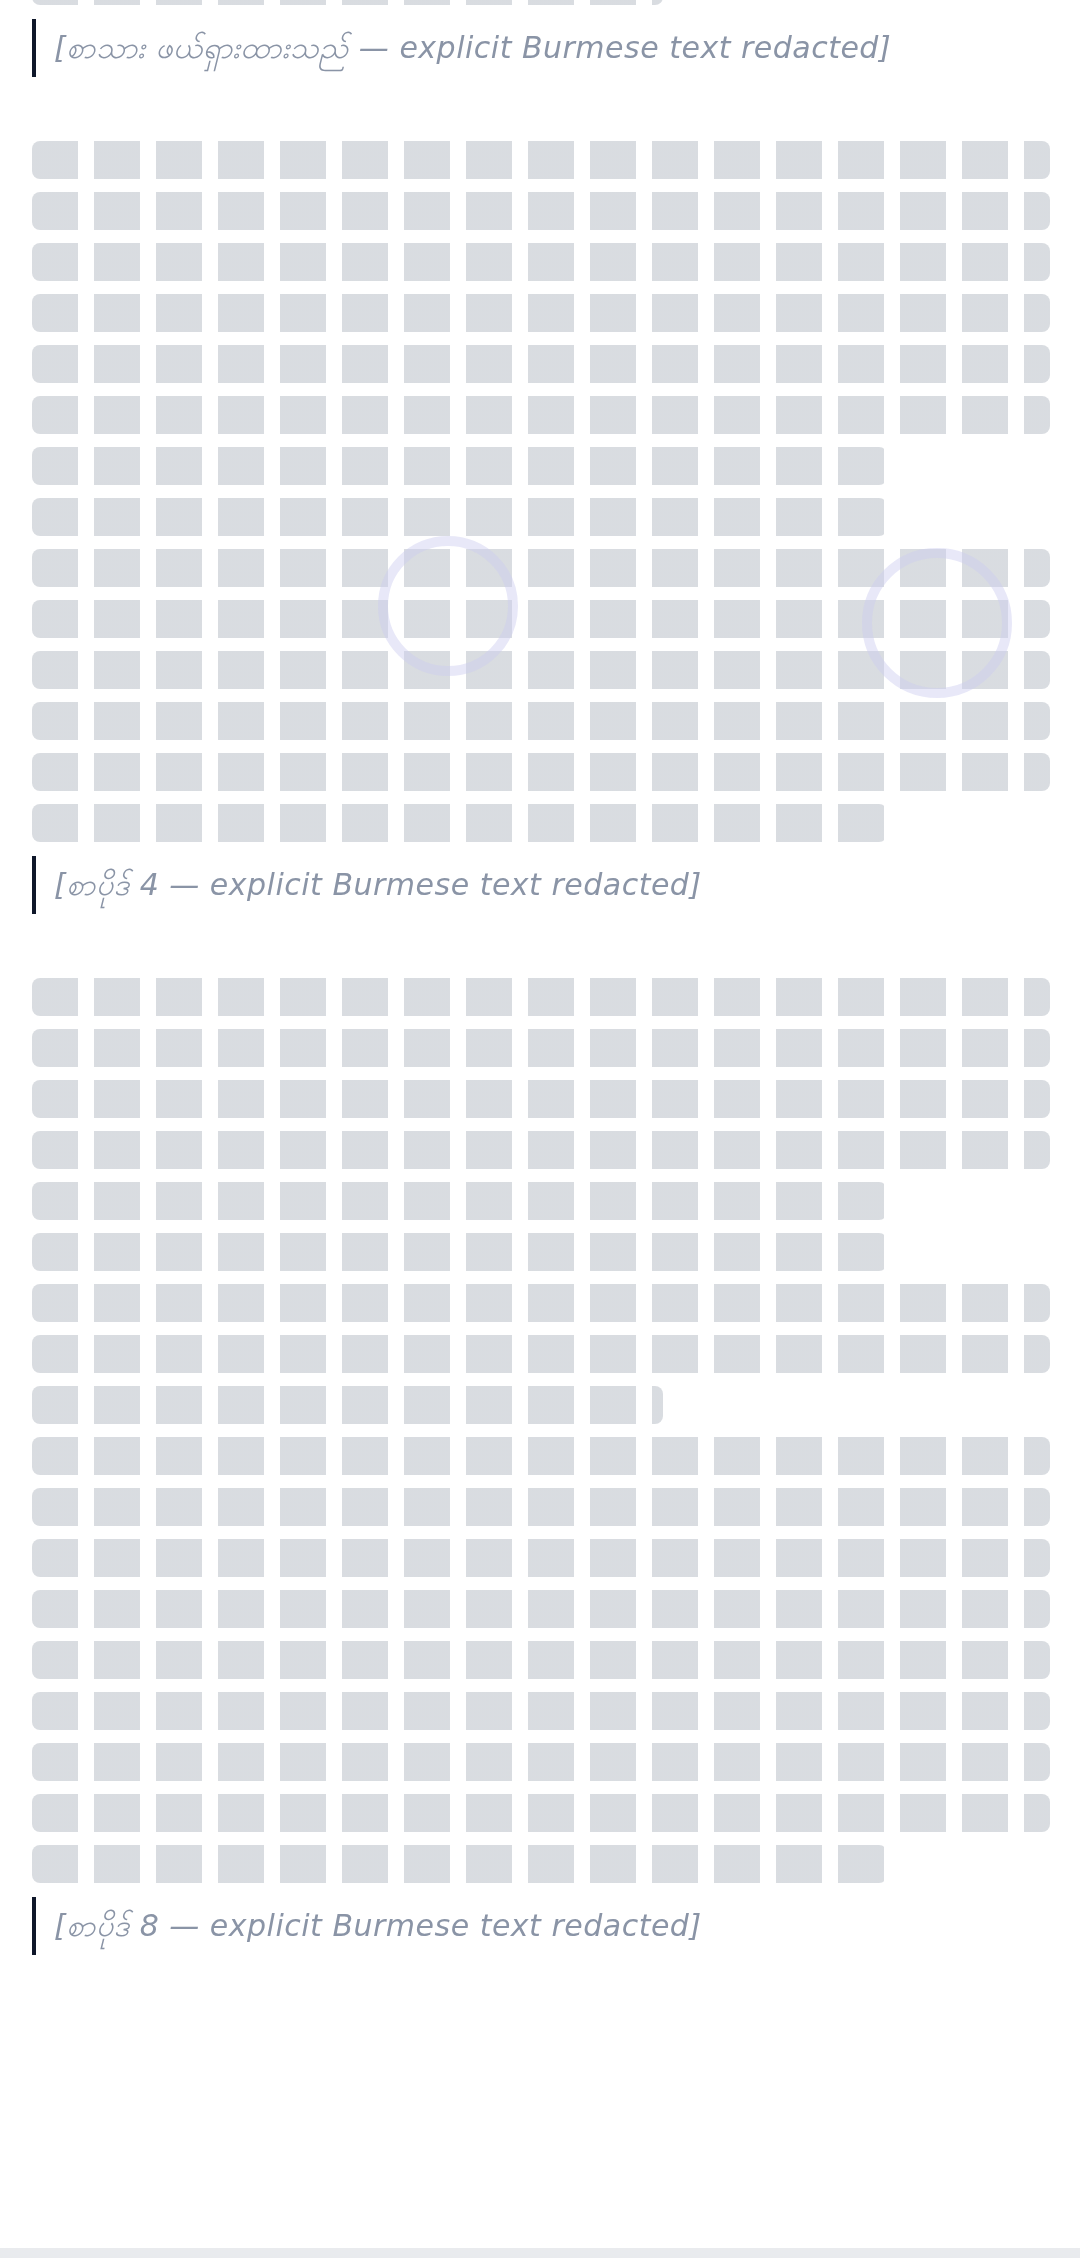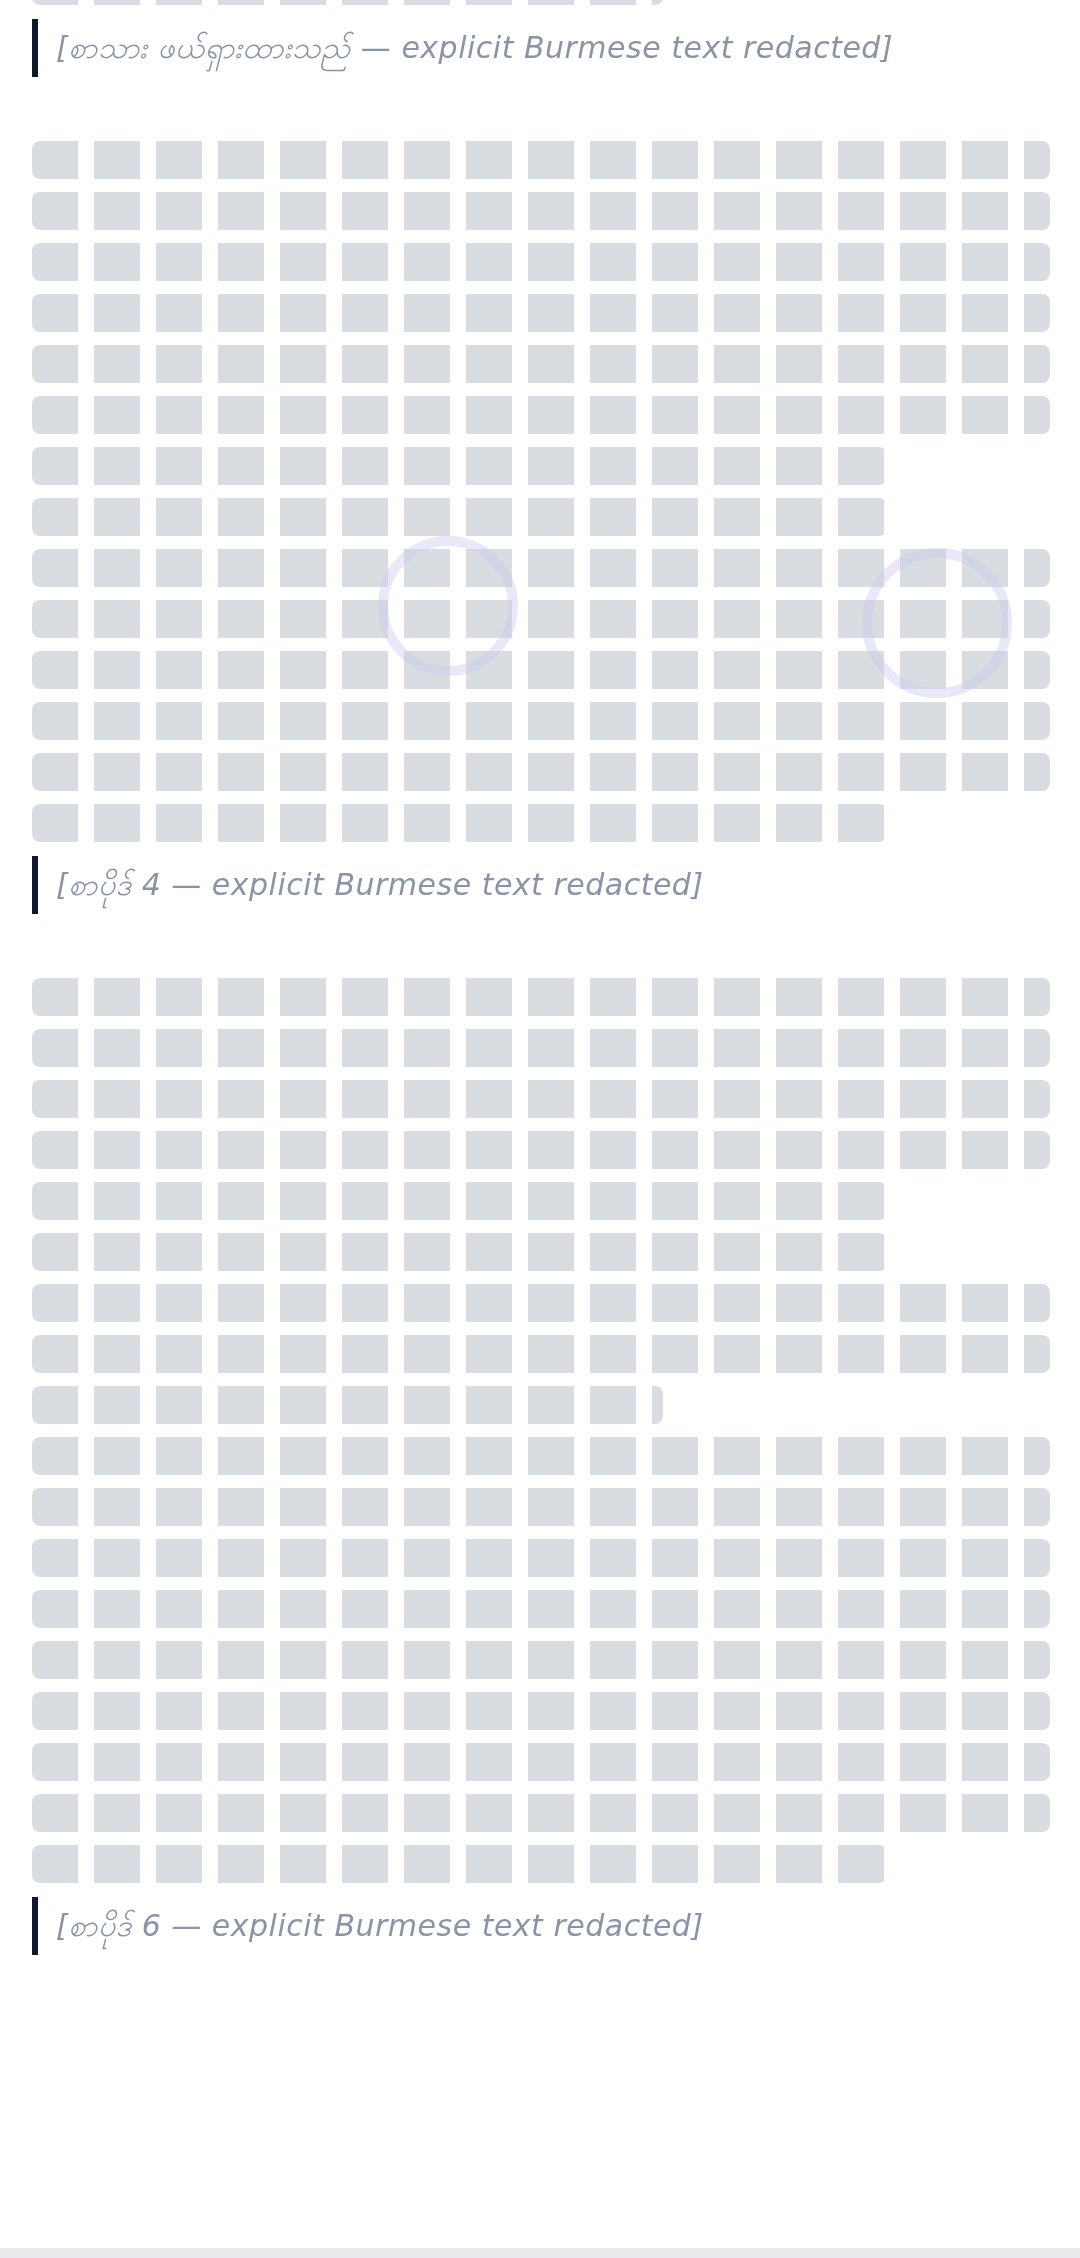--- a/index.html
+++ b/index.html
@@ -29,21 +29,21 @@
     word-break: break-word;
     text-align: left;
   }
   .para + .para { margin-top: 64px; }
   .para.clipped-top { min-height: 110px; }
   .redacted-note {
     color: #8a94a6;
     font-style: italic;
     font-size: 30px;
     line-height: 58px;
-    border-left: 6px solid #0f172a;
+    border-left: 4px solid #0f172a;
     padding-left: 18px;
     margin-top: 14px;
     display: block;
   }
   
   .line-sim { display: block; height: 38px; margin: 13px 0; border-radius: 8px;
     background: repeating-linear-gradient(90deg,
       rgba(44,62,87,0.18) 0px, rgba(44,62,87,0.18) 46px,
       rgba(255,255,255,0) 46px, rgba(255,255,255,0) 62px); }
   .line-sim.short { width: 62%; }
@@ -107,21 +107,21 @@
       <span class="line-sim short"></span>
       <span class="line-sim"></span>
       <span class="line-sim"></span>
       <span class="line-sim"></span>
       <span class="line-sim"></span>
       <span class="line-sim"></span>
       <span class="line-sim"></span>
       <span class="line-sim"></span>
       <span class="line-sim"></span>
       <span class="line-sim mid"></span>
-      <span class="redacted-note">[စာပိုဒ် 6 — explicit Burmese text redacted]</span>
+      <span class="redacted-note">[စာပိုဒ် 8 — explicit Burmese text redacted]</span>
     </div>
 
   </div>
 
   <div class="watermark-circle wm-1"></div>
   <div class="watermark-circle wm-2"></div>
 
   <div class="bottom-strip"></div>
 
 </div>

